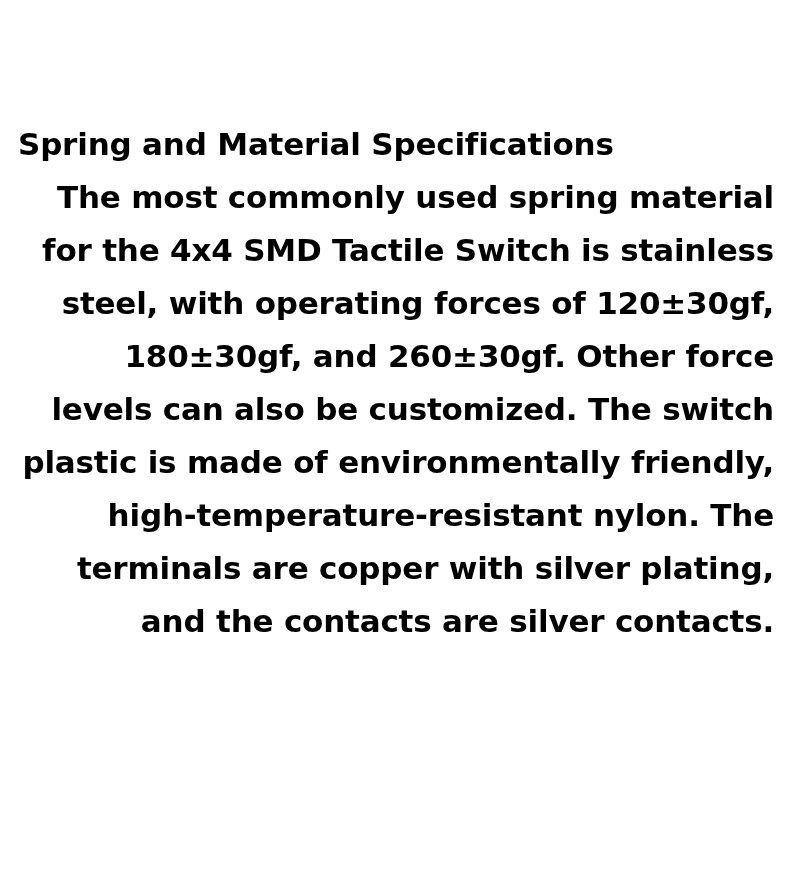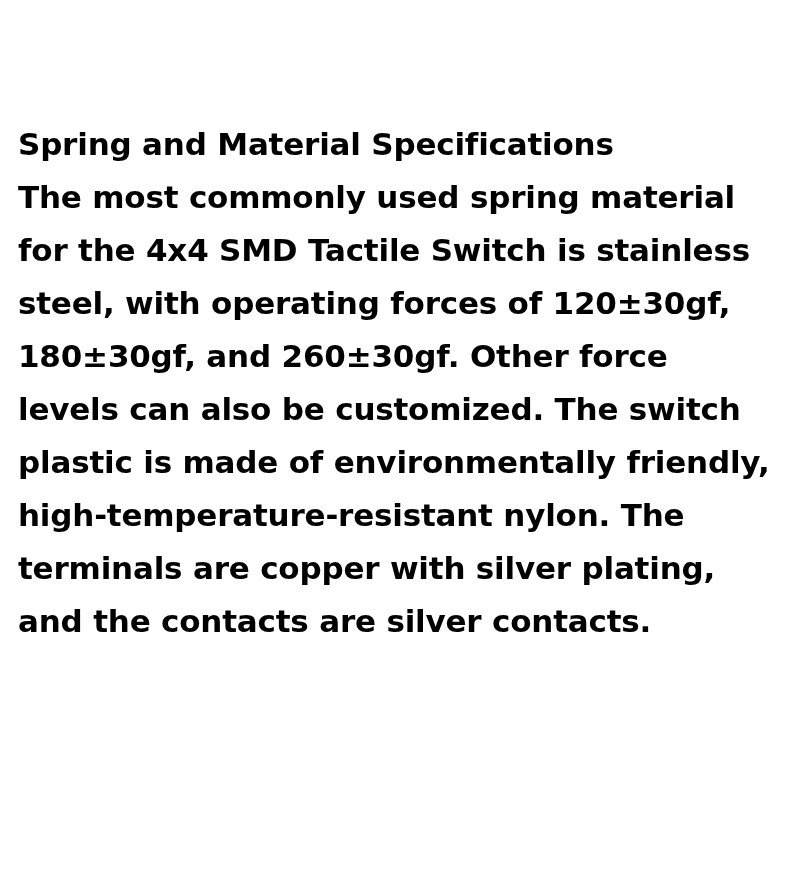--- a/index.html
+++ b/index.html
@@ -27,20 +27,21 @@
     letter-spacing: -0.2px;
     margin: 0;
   }
   .doc-body {
     font-size: 31px;
     font-weight: bold;
     line-height: 53px;
     letter-spacing: -0.2px;
     margin: 0;
     max-width: 772px;
+    text-align: right;
   }
 </style>
 </head>
 <body>
 
 <div class="page">
   <h1 class="doc-heading">Spring and Material Specifications</h1>
   <p class="doc-body">The most commonly used spring material for the 4x4 SMD Tactile Switch is stainless steel, with operating forces of 120±30gf, 180±30gf, and 260±30gf. Other force levels can also be customized. The switch plastic is made of environmentally friendly, high-temperature-resistant nylon. The terminals are copper with silver plating, and the contacts are silver contacts.</p>
 </div>
 

